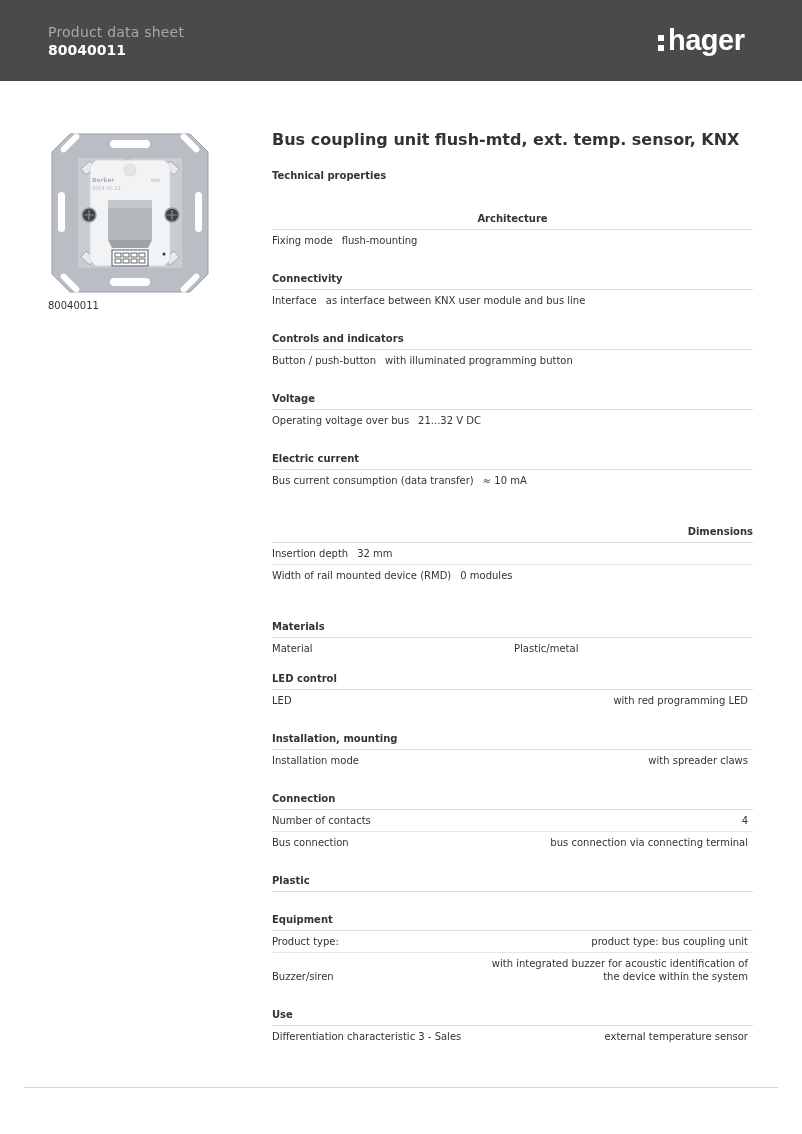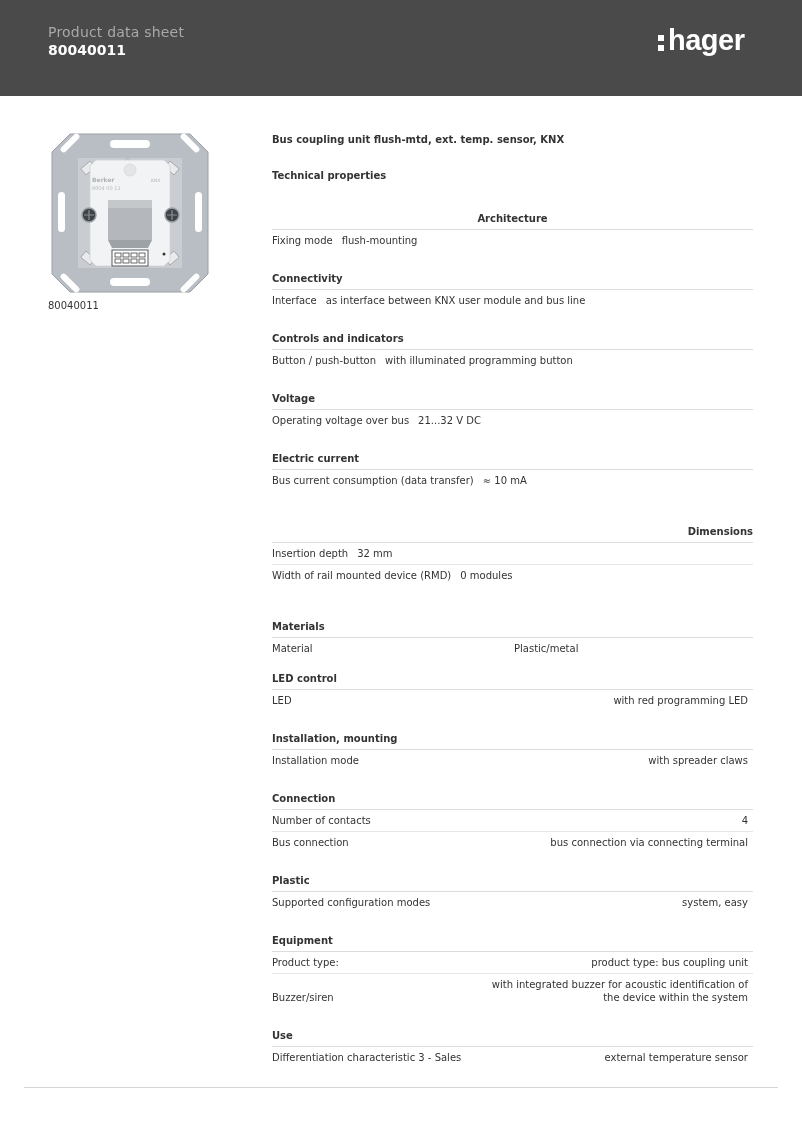--- a/index.html
+++ b/index.html
@@ -12,21 +12,21 @@
       height: 1134px;
       position: relative;
       overflow: hidden;
       font-family: "DejaVu Sans", sans-serif;
       color: #333333;
     }
     .header {
       position: absolute;
       left: 0; top: 0;
       width: 802px;
-      height: 96px;
+      height: 81px;
       background: #4a4a4a;
     }
     .header .doc-type {
       position: absolute;
       left: 48px;
       top: 24px;
       font-size: 14px;
       color: #a8a8a8;
       letter-spacing: 0.2px;
     }
@@ -84,21 +84,21 @@
       color: #333;
     }
 
     .right-col {
       position: absolute;
       left: 272px;
       top: 133px;
       width: 481px;
     }
     .product-title {
-      font-size: 10px;
+      font-size: 16px;
       font-weight: bold;
       color: #333;
       height: 14px;
       line-height: 14px;
     }
     .section-heading {
       font-size: 10px;
       font-weight: bold;
       color: #333;
     }
@@ -315,24 +315,20 @@
           <span class="label">Number of contacts</span>
           <span class="value right">4</span>
         </div>
         <div class="row right">
           <span class="label">Bus connection</span>
           <span class="value right">bus connection via connecting terminal</span>
         </div>
       </div>
       <div class="group" style="margin-top: 21px;">
         <div class="group-title">Plastic</div>
-        <div class="row right">
-          <span class="label">Supported configuration modes</span>
-          <span class="value right">system, easy</span>
-        </div>
       </div>
       <div class="group" style="margin-top: 21px;">
         <div class="group-title">Equipment</div>
         <div class="row right">
           <span class="label">Product type:</span>
           <span class="value right">product type: bus coupling unit</span>
         </div>
         <div class="row wrap">
           <span class="label">Buzzer/siren</span>
           <span class="value wrap">with integrated buzzer for acoustic identification of the device within the system</span>

